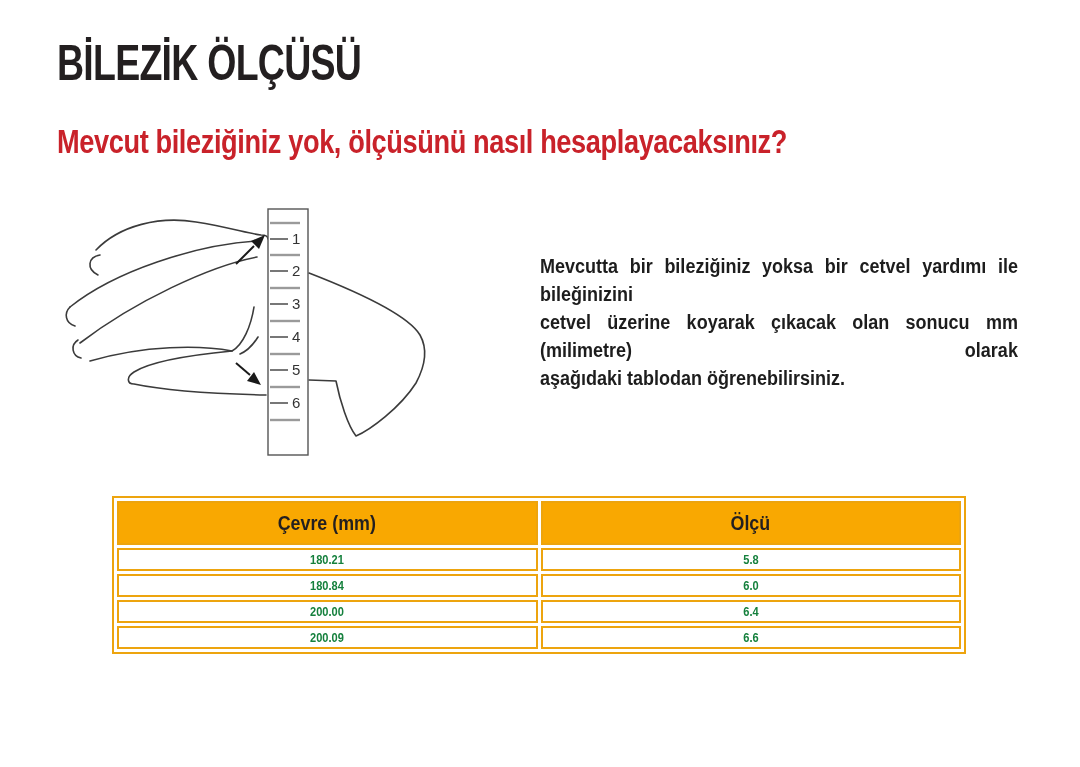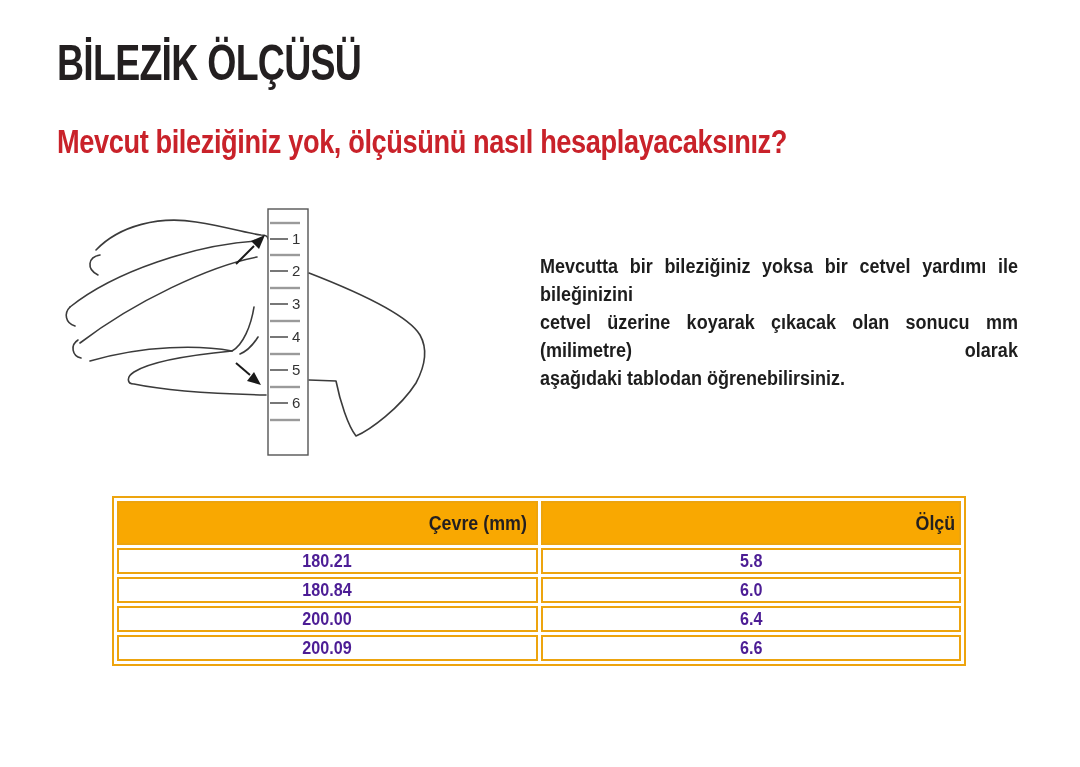--- a/index.html
+++ b/index.html
@@ -46,25 +46,25 @@
 
   table.size-table{
     position:absolute;left:112px;top:496px;width:854px;
     border-collapse:separate;border-spacing:3px;
     border:2px solid var(--border-orange);background:#ffffff;
     table-layout:fixed;
   }
   table.size-table th{
     background:var(--orange);border:2px solid var(--border-orange);
     height:44px;font-size:21px;font-weight:bold;color:var(--ink);
-    text-align:right;vertical-align:middle;
+    text-align:center;vertical-align:middle;
   }
   table.size-table td{
     background:#ffffff;border:2px solid var(--border-orange);
-    height:23px;font-size:19px;font-weight:600;color:#4c1d95;
+    height:23px;font-size:13px;font-weight:600;color:#15803d;
     text-align:center;vertical-align:middle;
   }
   .cond{display:inline-block;transform:scaleX(0.85);transform-origin:center center;white-space:nowrap;}
 </style>
 </head>
 <body>
 
 <main class="page">
 
   <h1 class="title">BİLEZİK ÖLÇÜSÜ</h1>

